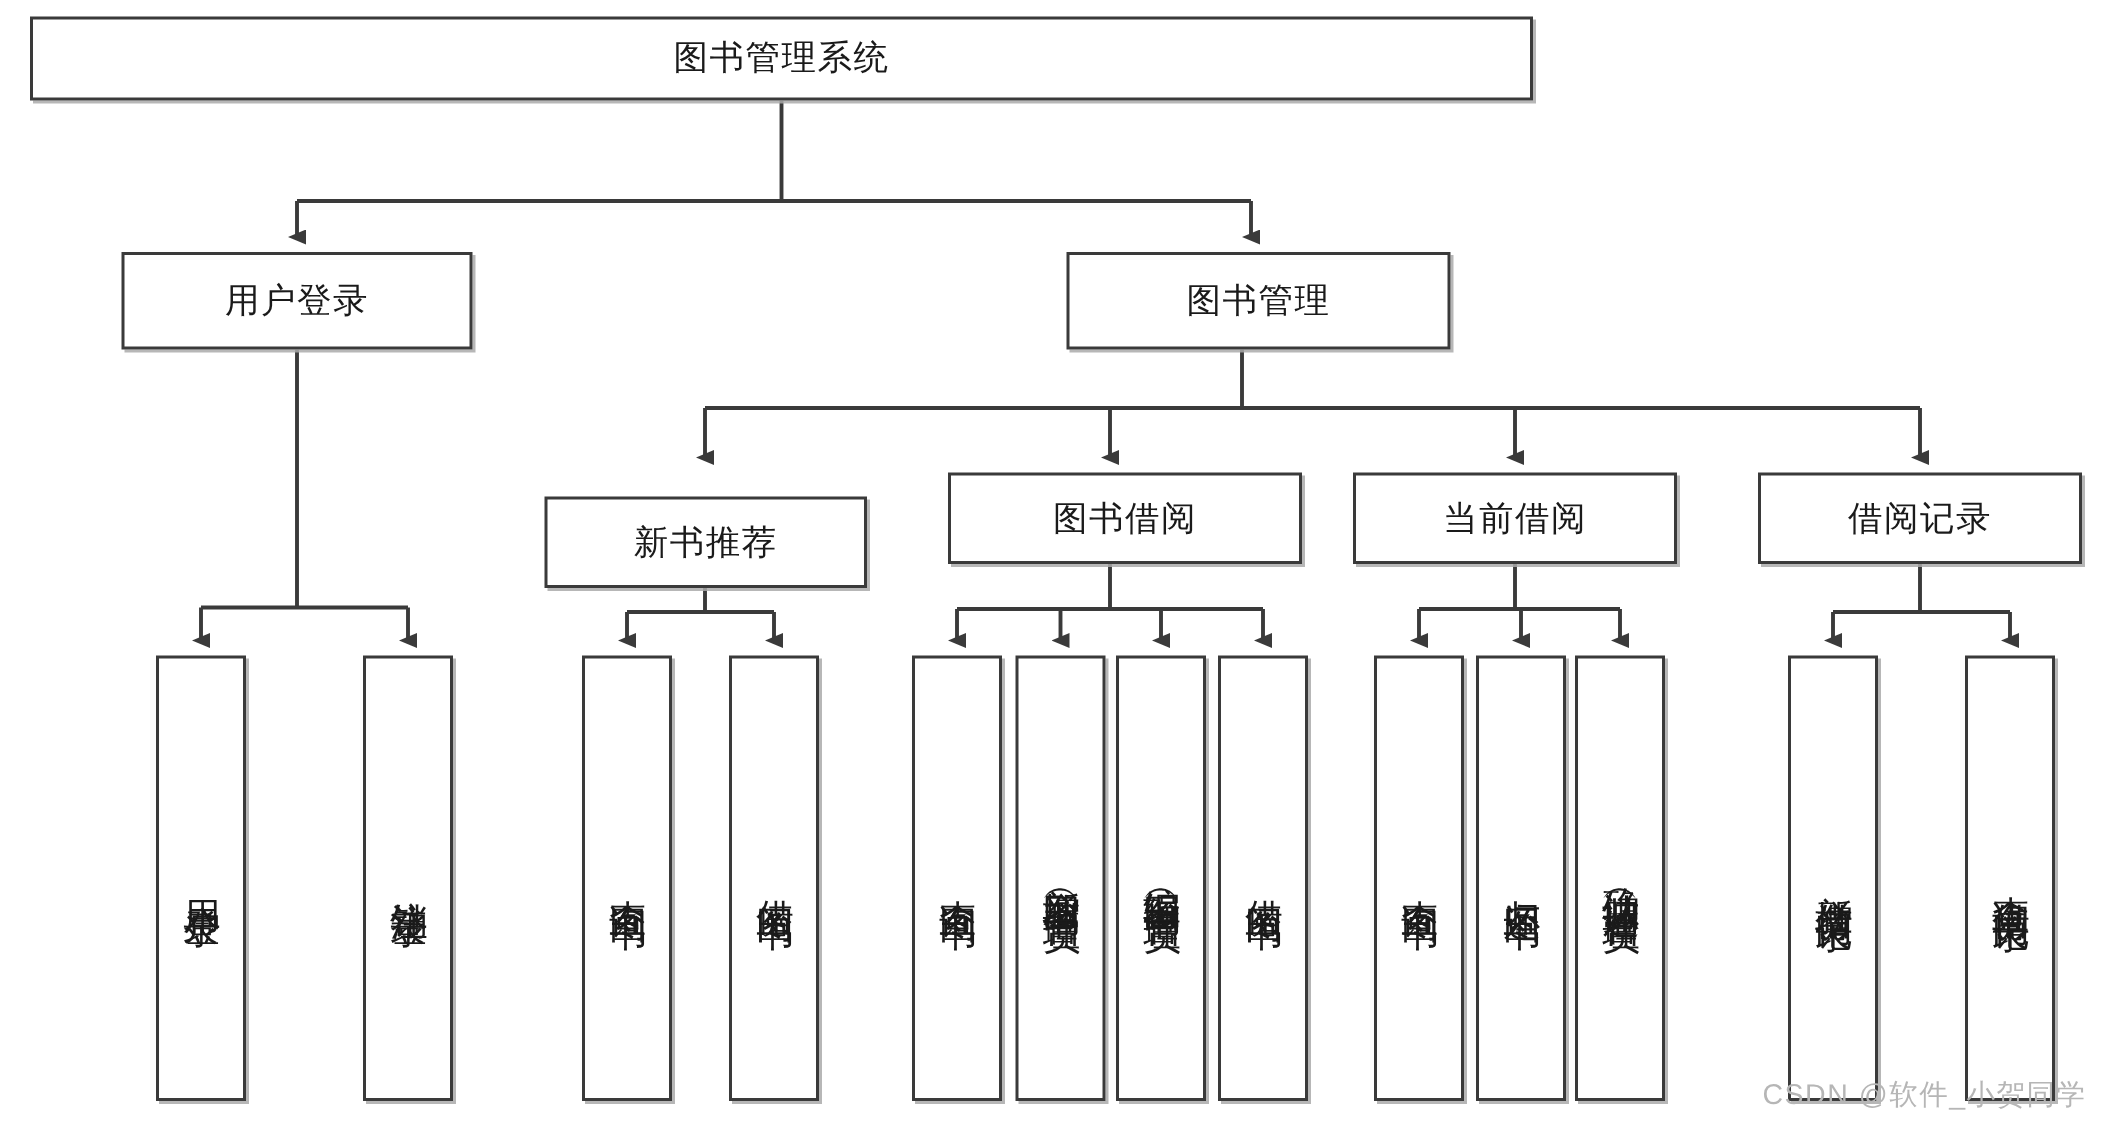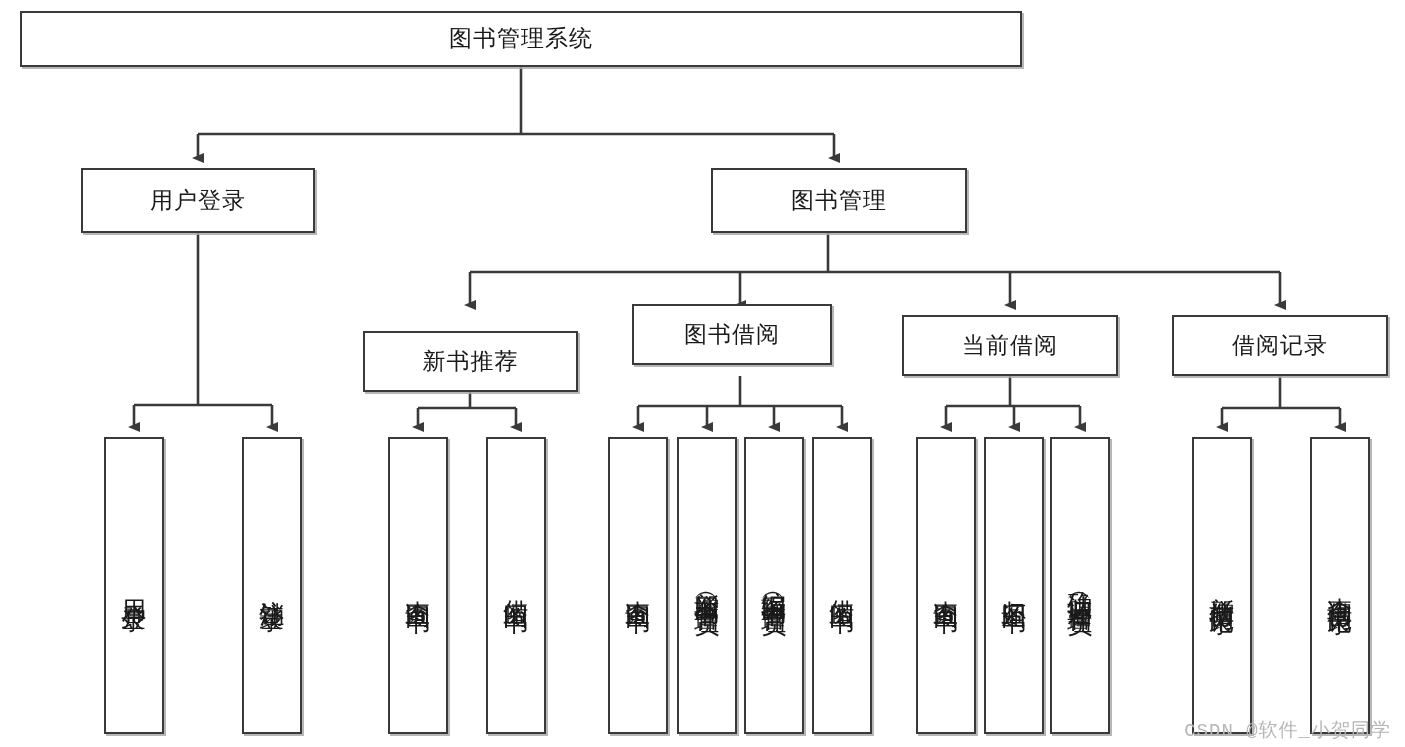--- a/index.html
+++ b/index.html
@@ -55,21 +55,20 @@
   }
   #watermark {
     position: absolute;
     right: 14px;
     bottom: 4px;
     font-size: 19px;
     color: #b6b6b6;
     letter-spacing: 1px;
     white-space: nowrap;
     user-select: none;
-    font-family: Liberation Mono, monospace;
   }
 </style>
 </head>
 <body>
 
 <div id="canvas">
 
   <svg id="edges" viewBox="0 0 1405 747">
     <defs>
       <marker id="arrow" markerWidth="12" markerHeight="12" refX="5" refY="6" orient="auto" markerUnits="userSpaceOnUse">
@@ -131,21 +130,21 @@
       <path d="M1340,408 L1340,427" marker-end="url(#arrow)"></path>
     </g>
   </svg>
 
   <div class="node horiz" id="n-root" style="left: 20px; top: 11px; width: 1002px; height: 56px;">图书管理系统</div>
 
   <div class="node horiz" id="n-l2a" style="left: 81px; top: 168px; width: 234px; height: 65px;">用户登录</div>
   <div class="node horiz" id="n-l2b" style="left: 711px; top: 168px; width: 256px; height: 65px;">图书管理</div>
 
   <div class="node horiz" id="n-l3a" style="left: 363px; top: 315px; width: 215px; height: 61px; margin-top: 16px;">新书推荐</div>
-  <div class="node horiz" id="n-l3b" style="left: 632px; top: 304px; width: 200px; height: 61px;">图书借阅</div>
+  <div class="node horiz" id="n-l3b" style="left: 632px; top: 315px; width: 236px; height: 61px;">图书借阅</div>
   <div class="node horiz" id="n-l3c" style="left: 902px; top: 315px; width: 216px; height: 61px;">当前借阅</div>
   <div class="node horiz" id="n-l3d" style="left: 1172px; top: 315px; width: 216px; height: 61px;">借阅记录</div>
 
   <div class="node vert" id="n-leaf1" style="left: 104px; top: 437px; width: 60px; height: 297px;">用户登录</div>
   <div class="node vert" id="n-leaf2" style="left: 242px; top: 437px; width: 60px; height: 297px;">注销登录</div>
   <div class="node vert" id="n-leaf3" style="left: 388px; top: 437px; width: 60px; height: 297px;">查询图书</div>
   <div class="node vert" id="n-leaf4" style="left: 486px; top: 437px; width: 60px; height: 297px;">借阅图书</div>
   <div class="node vert" id="n-leaf5" style="left: 608px; top: 437px; width: 60px; height: 297px;">查询图书</div>
   <div class="node vert" id="n-leaf6" style="left: 677px; top: 437px; width: 60px; height: 297px;">新增图书（管理员）</div>
   <div class="node vert" id="n-leaf7" style="left: 744px; top: 437px; width: 60px; height: 297px;">编辑图书（管理员）</div>

